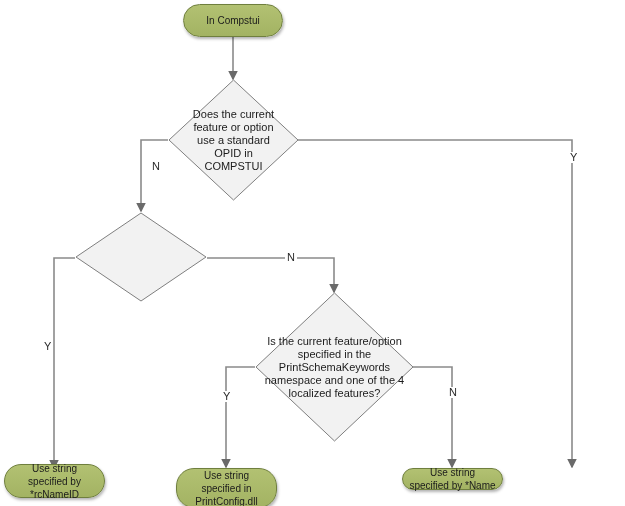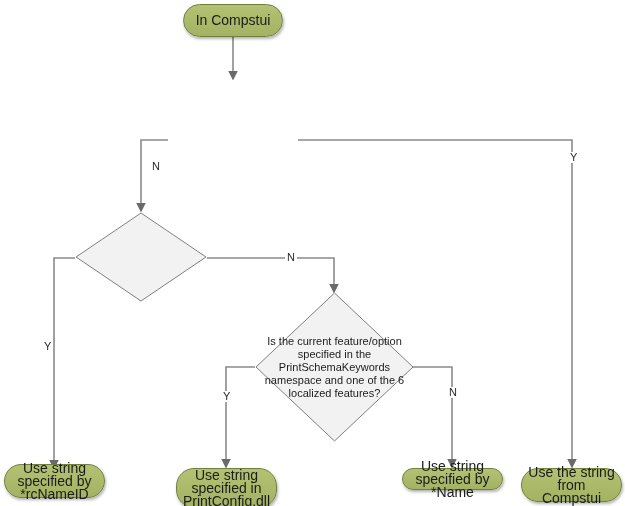--- a/index.html
+++ b/index.html
@@ -29,21 +29,21 @@
     align-items: center;
     justify-content: center;
     text-align: center;
     z-index: 3;
   }
   .terminal {
     border-radius: 18px;
     background: linear-gradient(180deg, #b2c172 0%, #a3b363 100%);
     border: 1px solid #6f7f3e;
     color: #1b1b1b;
-    font-size: 14px;
+    font-size: 10px;
     line-height: 13px;
     box-shadow: 1px 2px 3px rgba(0,0,0,0.30);
     padding: 0 6px;
   }
   .decision-wrap {
     position: absolute;
     z-index: 3;
   }
   .decision-shape {
     position: absolute;
@@ -101,49 +101,52 @@
 
     <path d="M 255 367 L 226 367 L 226 467" stroke="#8a8a8a" stroke-width="1.6" fill="none" marker-end="url(#arrow)"></path>
 
     <path d="M 413 367 L 452 367 L 452 467" stroke="#8a8a8a" stroke-width="1.6" fill="none" marker-end="url(#arrow)"></path>
   </svg>
 
   <div class="node terminal" style="left:183px; top:4px; width:100px; height:33px;">
     <span>In Compstui</span>
   </div>
 
+  <div class="decision-wrap" style="left:168px; top:79px; width:131px; height:122px;">
+    <svg class="decision-shape" viewBox="0 0 131 122" xmlns="http://www.w3.org/2000/svg">
+      <polygon points="65.5,1 130,61 65.5,121 1,61" fill="#f2f2f2" stroke="#7f7f7f" stroke-width="1"></polygon>
+    </svg>
+    <div class="decision-label">Does the current feature or option use a standard OPID in COMPSTUI</div>
+  </div>
 
   <div class="decision-wrap" style="left:75px; top:212px; width:132px; height:90px;">
     <svg class="decision-shape" viewBox="0 0 132 90" xmlns="http://www.w3.org/2000/svg">
       <polygon points="66,1 131,45 66,89 1,45" fill="#f2f2f2" stroke="#7f7f7f" stroke-width="1"></polygon>
     </svg>
   </div>
 
   <div class="decision-wrap" style="left:255px; top:292px; width:159px; height:150px;">
     <svg class="decision-shape" viewBox="0 0 159 150" xmlns="http://www.w3.org/2000/svg">
       <polygon points="79.5,1 158,75 79.5,149 1,75" fill="#f2f2f2" stroke="#7f7f7f" stroke-width="1"></polygon>
     </svg>
-    <div class="decision-label" style="left:5%; width:90%;">Is the current feature/option specified in the PrintSchemaKeywords namespace and one of the 6 localized features?</div>
+    <div class="decision-label" style="left:5%; width:90%;">Is the current feature/option specified in the PrintSchemaKeywords namespace and one of the 4 localized features?</div>
   </div>
 
   <div class="node terminal" style="left:4px; top:464px; width:101px; height:34px;">
     <span>Use string specified by *rcNameID</span>
   </div>
 
   <div class="node terminal" style="left:176px; top:468px; width:101px; height:40px;">
     <span>Use string specified in PrintConfig.dll</span>
   </div>
 
   <div class="node terminal" style="left:402px; top:468px; width:101px; height:22px;">
     <span>Use string specified by *Name</span>
   </div>
 
-  <div class="node terminal" style="left:521px; top:468px; width:101px; height:34px;">
-    <span>Use the string from Compstui</span>
-  </div>
 
   <div class="edge-label" style="left:150px; top:161px;">N</div>
 
   <div class="edge-label" style="left:568px; top:152px;">Y</div>
 
   <div class="edge-label" style="left:42px; top:341px;">Y</div>
 
   <div class="edge-label" style="left:285px; top:252px;">N</div>
 
   <div class="edge-label" style="left:221px; top:391px;">Y</div>

